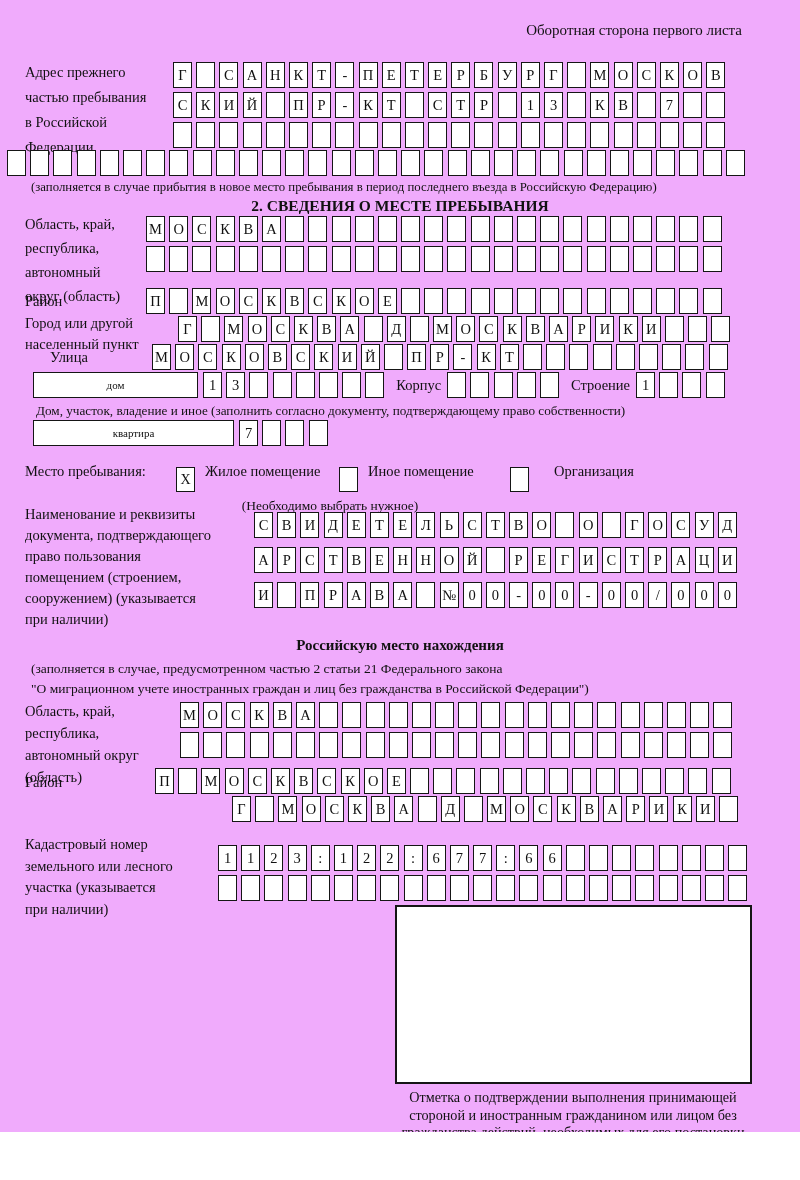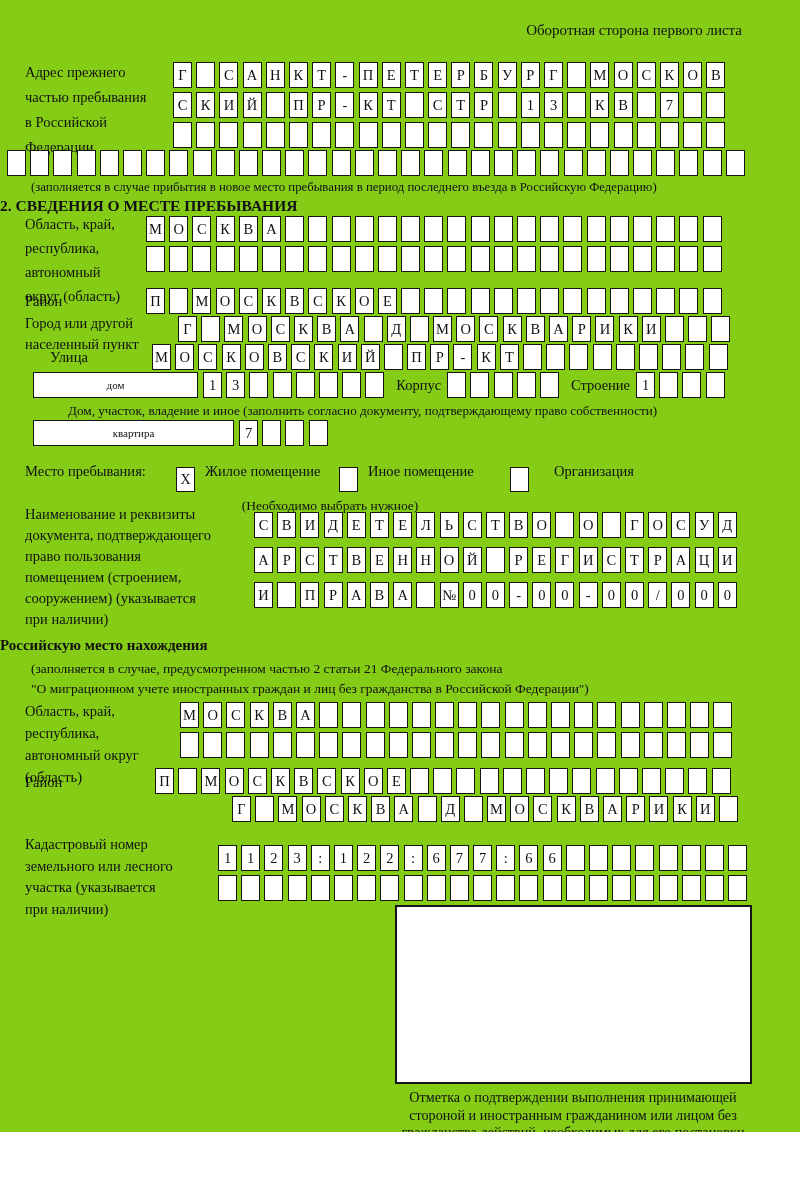--- a/index.html
+++ b/index.html
@@ -1,26 +1,26 @@
 <!DOCTYPE html>
 <html><head>
 <meta charset="utf-8">
 <style>
   html,body{margin:0;padding:0;background:#fff;}
-  #page{position:relative;width:800px;height:1132px;background:#84cc16;color:#111;
+  #page{position:relative;width:800px;height:1132px;background:#f0abfc;color:#111;
         font-family:"Liberation Serif","DejaVu Serif",serif;overflow:hidden;}
   .lbl{position:absolute;font-size:14.5px;line-height:24px;white-space:pre-line;color:#111;}
   .cellrow{position:absolute;display:flex;gap:4.2px;}
   .cb{width:17px;height:24px;border:1.6px solid #151515;display:flex;align-items:center;
       justify-content:center;font-size:14.5px;flex:0 0 auto;background:#fff;}
   .wbox{height:24px;border:1.6px solid #151515;display:flex;align-items:center;
         justify-content:center;font-size:11px;background:#fff;}
   .chk{position:absolute;width:17px;height:23px;border:1.6px solid #151515;display:flex;
        align-items:center;justify-content:center;font-size:14px;background:#fff;}
-  .title{position:absolute;left:0;width:800px;text-align:left;font-weight:bold;font-size:15.5px;}
+  .title{position:absolute;left:0;width:800px;text-align:center;font-weight:bold;font-size:15.5px;}
   .cnote{position:absolute;left:8px;width:800px;font-size:13px;margin-left:23px;}
   .lnote{position:absolute;font-size:13.2px;}
   .inline-lbl{font-size:14.5px;margin:0 6px;white-space:nowrap;}
   .flexrow{position:absolute;display:flex;align-items:center;}
   .cells{display:flex;gap:4.2px;}
   #stamp-box{position:absolute;left:395px;top:905px;width:353px;height:175px;border:2px solid #151515;background:#fff;}
   #stamp-caption{position:absolute;left:373px;top:1089px;width:400px;text-align:center;
                  font-size:14.2px;line-height:17.5px;white-space:pre-line;}
   #header-note{position:absolute;top:22px;right:58px;font-size:15px;}
 </style>
@@ -318,21 +318,21 @@
         <div class="cb"></div>
       </div>
     <span class="inline-lbl" style="margin-left:12px;">Строение</span>
     <div class="cells">
         <div class="cb">1</div>
         <div class="cb"></div>
         <div class="cb"></div>
         <div class="cb"></div>
       </div>
   </div>
-  <div class="lnote" style="left:36px;top:403px;margin-left:32px;">Дом, участок, владение и иное (заполнить согласно документу, подтверждающему право собственности)</div>
+  <div class="lnote" style="left:36px;top:403px;">Дом, участок, владение и иное (заполнить согласно документу, подтверждающему право собственности)</div>
 
   <div class="flexrow" style="left:33px;top:420px;">
     <div class="wbox" style="width:199px;margin-right:5px;">квартира</div>
     <div class="cells">
         <div class="cb">7</div>
         <div class="cb"></div>
         <div class="cb"></div>
         <div class="cb"></div>
       </div>
   </div>

